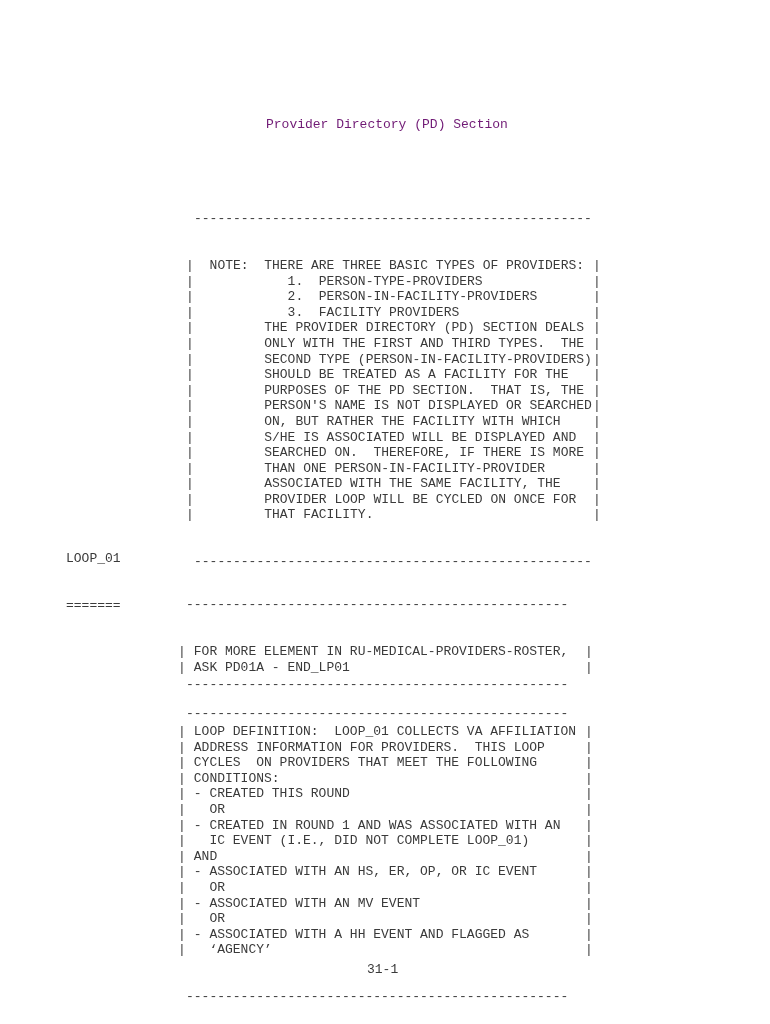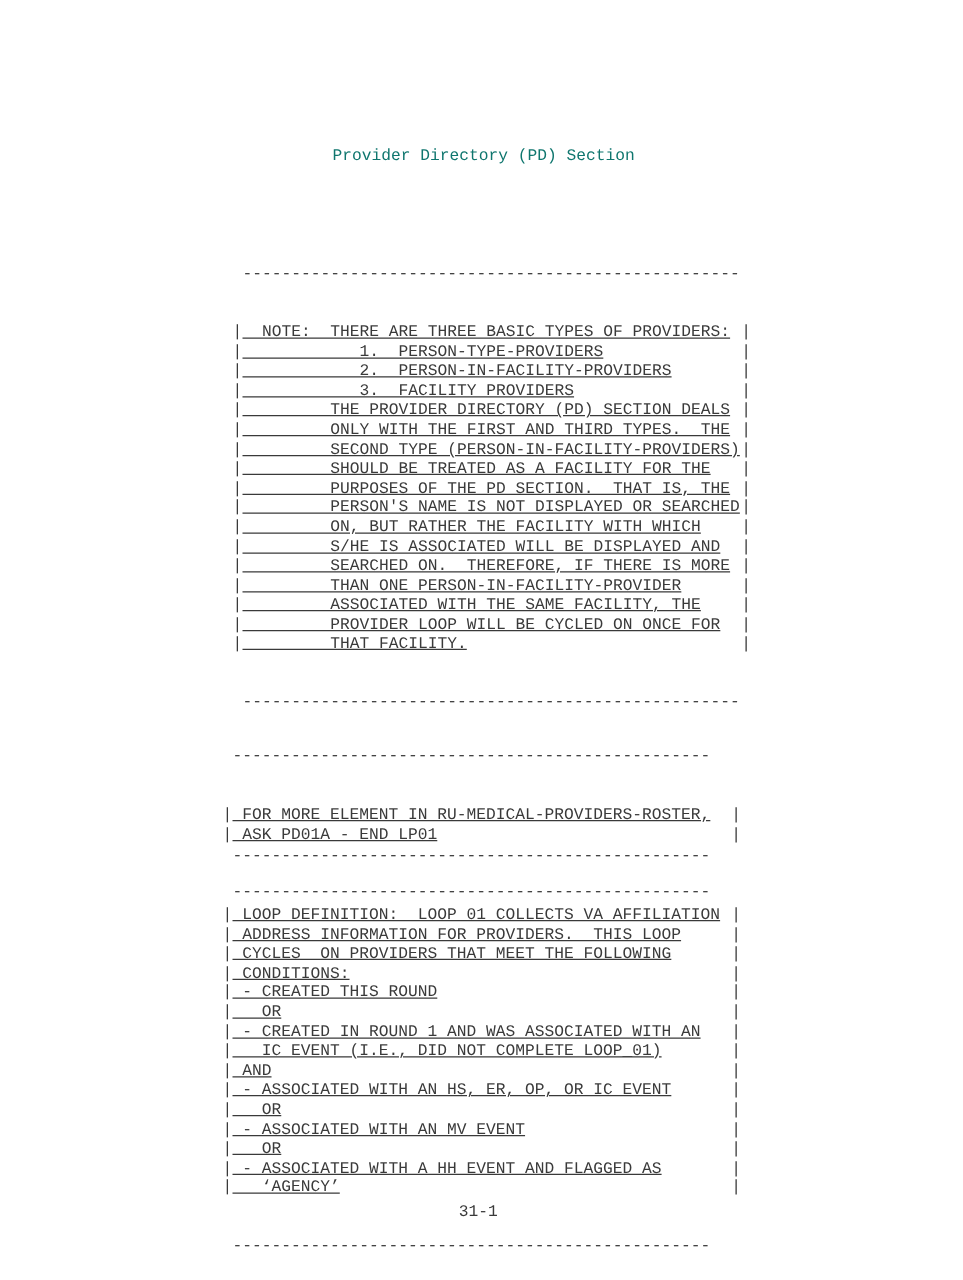--- a/index.html
+++ b/index.html
@@ -33,21 +33,21 @@
   }
 
   
   .title {
     position: absolute;
     left: 266px;
     top: 117px;
     font-size: 13px;
     line-height: 15.6px;
     white-space: pre;
-    color: #0f766e;
+    color: #701a75;
   }
 
   
   .section-heading {
     position: absolute;
     left: 66px;
     top: 520px;
   }
   .section-heading .label,
   .section-heading .rule {
@@ -83,21 +83,20 @@
     display: inline-block;
     width: 8px;
   }
   .box .row .pipe-r {
     position: absolute;
     left: 407px;
     top: 0;
   }
   .box .row .txt {
     display: inline-block;
-    text-decoration: underline;
   }
 
   
   .footer {
     position: absolute;
     left: 367px;
     top: 962px;
     font-size: 13px;
     line-height: 15.6px;
     white-space: pre;
@@ -115,20 +114,24 @@
 <div class="page">
 
   <div class="title mono">Provider Directory (PD) Section</div>
 
   <div class="box mono" id="note-box">
     <span class="rule">---------------------------------------------------</span>
     <span class="rows"><span class="row"><span class="pipe-l">|</span><span class="txt">  NOTE:  THERE ARE THREE BASIC TYPES OF PROVIDERS:</span><span class="pipe-r">|</span></span><span class="row"><span class="pipe-l">|</span><span class="txt">            1.  PERSON-TYPE-PROVIDERS</span><span class="pipe-r">|</span></span><span class="row"><span class="pipe-l">|</span><span class="txt">            2.  PERSON-IN-FACILITY-PROVIDERS</span><span class="pipe-r">|</span></span><span class="row"><span class="pipe-l">|</span><span class="txt">            3.  FACILITY PROVIDERS</span><span class="pipe-r">|</span></span><span class="row"><span class="pipe-l">|</span><span class="txt">         THE PROVIDER DIRECTORY (PD) SECTION DEALS</span><span class="pipe-r">|</span></span><span class="row"><span class="pipe-l">|</span><span class="txt">         ONLY WITH THE FIRST AND THIRD TYPES.  THE</span><span class="pipe-r">|</span></span><span class="row"><span class="pipe-l">|</span><span class="txt">         SECOND TYPE (PERSON-IN-FACILITY-PROVIDERS)</span><span class="pipe-r">|</span></span><span class="row"><span class="pipe-l">|</span><span class="txt">         SHOULD BE TREATED AS A FACILITY FOR THE</span><span class="pipe-r">|</span></span><span class="row"><span class="pipe-l">|</span><span class="txt">         PURPOSES OF THE PD SECTION.  THAT IS, THE</span><span class="pipe-r">|</span></span><span class="row"><span class="pipe-l">|</span><span class="txt">         PERSON'S NAME IS NOT DISPLAYED OR SEARCHED</span><span class="pipe-r">|</span></span><span class="row"><span class="pipe-l">|</span><span class="txt">         ON, BUT RATHER THE FACILITY WITH WHICH</span><span class="pipe-r">|</span></span><span class="row"><span class="pipe-l">|</span><span class="txt">         S/HE IS ASSOCIATED WILL BE DISPLAYED AND</span><span class="pipe-r">|</span></span><span class="row"><span class="pipe-l">|</span><span class="txt">         SEARCHED ON.  THEREFORE, IF THERE IS MORE</span><span class="pipe-r">|</span></span><span class="row"><span class="pipe-l">|</span><span class="txt">         THAN ONE PERSON-IN-FACILITY-PROVIDER</span><span class="pipe-r">|</span></span><span class="row"><span class="pipe-l">|</span><span class="txt">         ASSOCIATED WITH THE SAME FACILITY, THE</span><span class="pipe-r">|</span></span><span class="row"><span class="pipe-l">|</span><span class="txt">         PROVIDER LOOP WILL BE CYCLED ON ONCE FOR</span><span class="pipe-r">|</span></span><span class="row"><span class="pipe-l">|</span><span class="txt">         THAT FACILITY.</span><span class="pipe-r">|</span></span></span>
     <span class="rule">---------------------------------------------------</span>
   </div>
 
+  <div class="section-heading mono">
+    <span class="label">LOOP_01</span>
+    <span class="rule">=======</span>
+  </div>
 
   <div class="box mono" id="loop-ask-box">
     <span class="rule">-------------------------------------------------</span>
     <span class="rows"><span class="row"><span class="pipe-l">|</span><span class="txt"> FOR MORE ELEMENT IN RU-MEDICAL-PROVIDERS-ROSTER,</span><span class="pipe-r">|</span></span><span class="row"><span class="pipe-l">|</span><span class="txt"> ASK PD01A - END_LP01</span><span class="pipe-r">|</span></span></span>
     <span class="rule">-------------------------------------------------</span>
   </div>
 
   <div class="box mono" id="loop-def-box">
     <span class="rule">-------------------------------------------------</span>
     <span class="rows"><span class="row"><span class="pipe-l">|</span><span class="txt"> LOOP DEFINITION:  LOOP_01 COLLECTS VA AFFILIATION</span><span class="pipe-r">|</span></span><span class="row"><span class="pipe-l">|</span><span class="txt"> ADDRESS INFORMATION FOR PROVIDERS.  THIS LOOP</span><span class="pipe-r">|</span></span><span class="row"><span class="pipe-l">|</span><span class="txt"> CYCLES  ON PROVIDERS THAT MEET THE FOLLOWING</span><span class="pipe-r">|</span></span><span class="row"><span class="pipe-l">|</span><span class="txt"> CONDITIONS:</span><span class="pipe-r">|</span></span><span class="row"><span class="pipe-l">|</span><span class="txt"> - CREATED THIS ROUND</span><span class="pipe-r">|</span></span><span class="row"><span class="pipe-l">|</span><span class="txt">   OR</span><span class="pipe-r">|</span></span><span class="row"><span class="pipe-l">|</span><span class="txt"> - CREATED IN ROUND 1 AND WAS ASSOCIATED WITH AN</span><span class="pipe-r">|</span></span><span class="row"><span class="pipe-l">|</span><span class="txt">   IC EVENT (I.E., DID NOT COMPLETE LOOP_01)</span><span class="pipe-r">|</span></span><span class="row"><span class="pipe-l">|</span><span class="txt"> AND</span><span class="pipe-r">|</span></span><span class="row"><span class="pipe-l">|</span><span class="txt"> - ASSOCIATED WITH AN HS, ER, OP, OR IC EVENT</span><span class="pipe-r">|</span></span><span class="row"><span class="pipe-l">|</span><span class="txt">   OR</span><span class="pipe-r">|</span></span><span class="row"><span class="pipe-l">|</span><span class="txt"> - ASSOCIATED WITH AN MV EVENT</span><span class="pipe-r">|</span></span><span class="row"><span class="pipe-l">|</span><span class="txt">   OR</span><span class="pipe-r">|</span></span><span class="row"><span class="pipe-l">|</span><span class="txt"> - ASSOCIATED WITH A HH EVENT AND FLAGGED AS</span><span class="pipe-r">|</span></span><span class="row"><span class="pipe-l">|</span><span class="txt">   ‘AGENCY’</span><span class="pipe-r">|</span></span></span>

